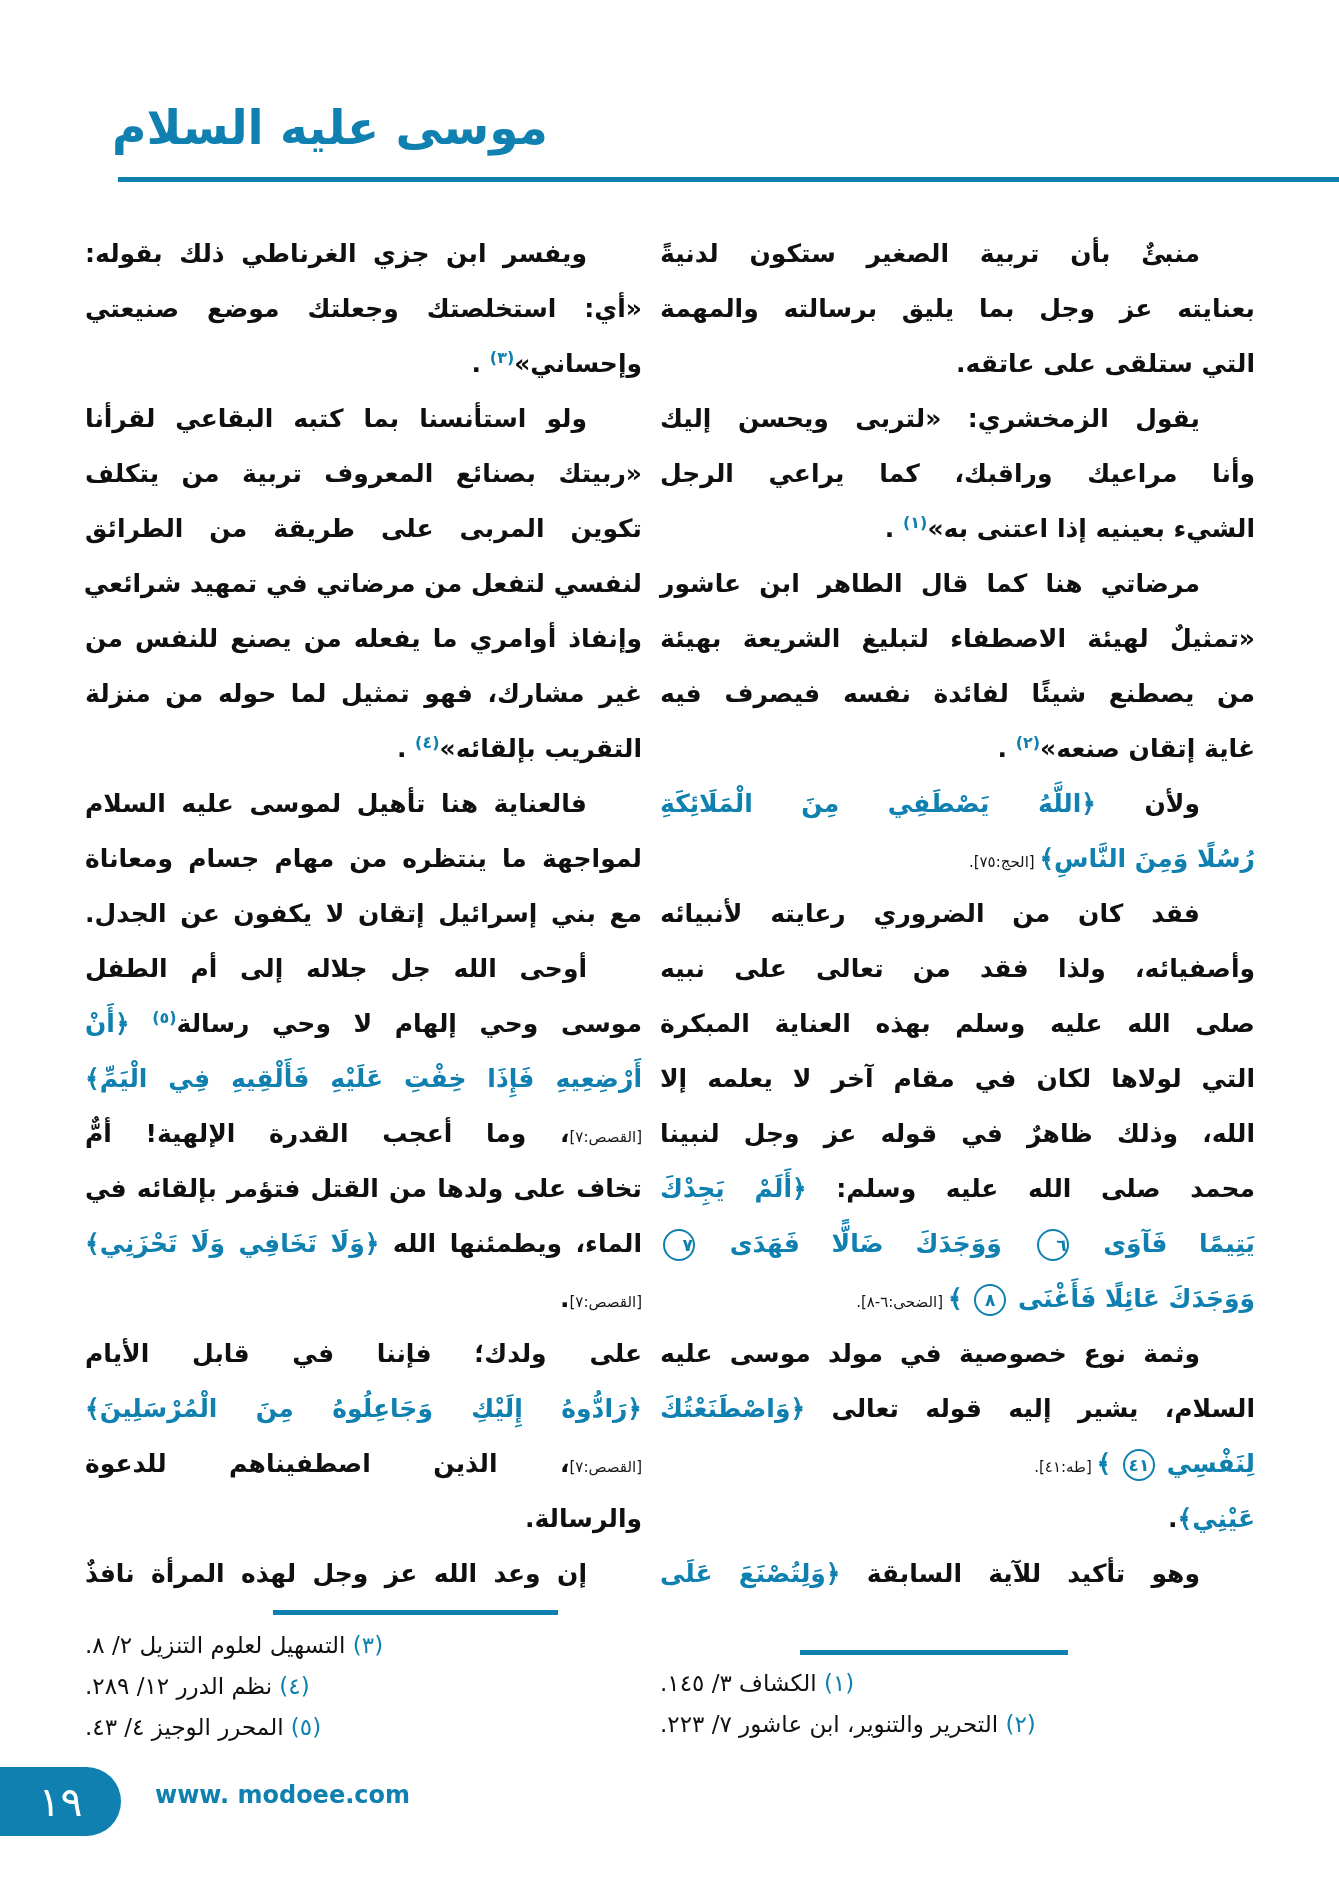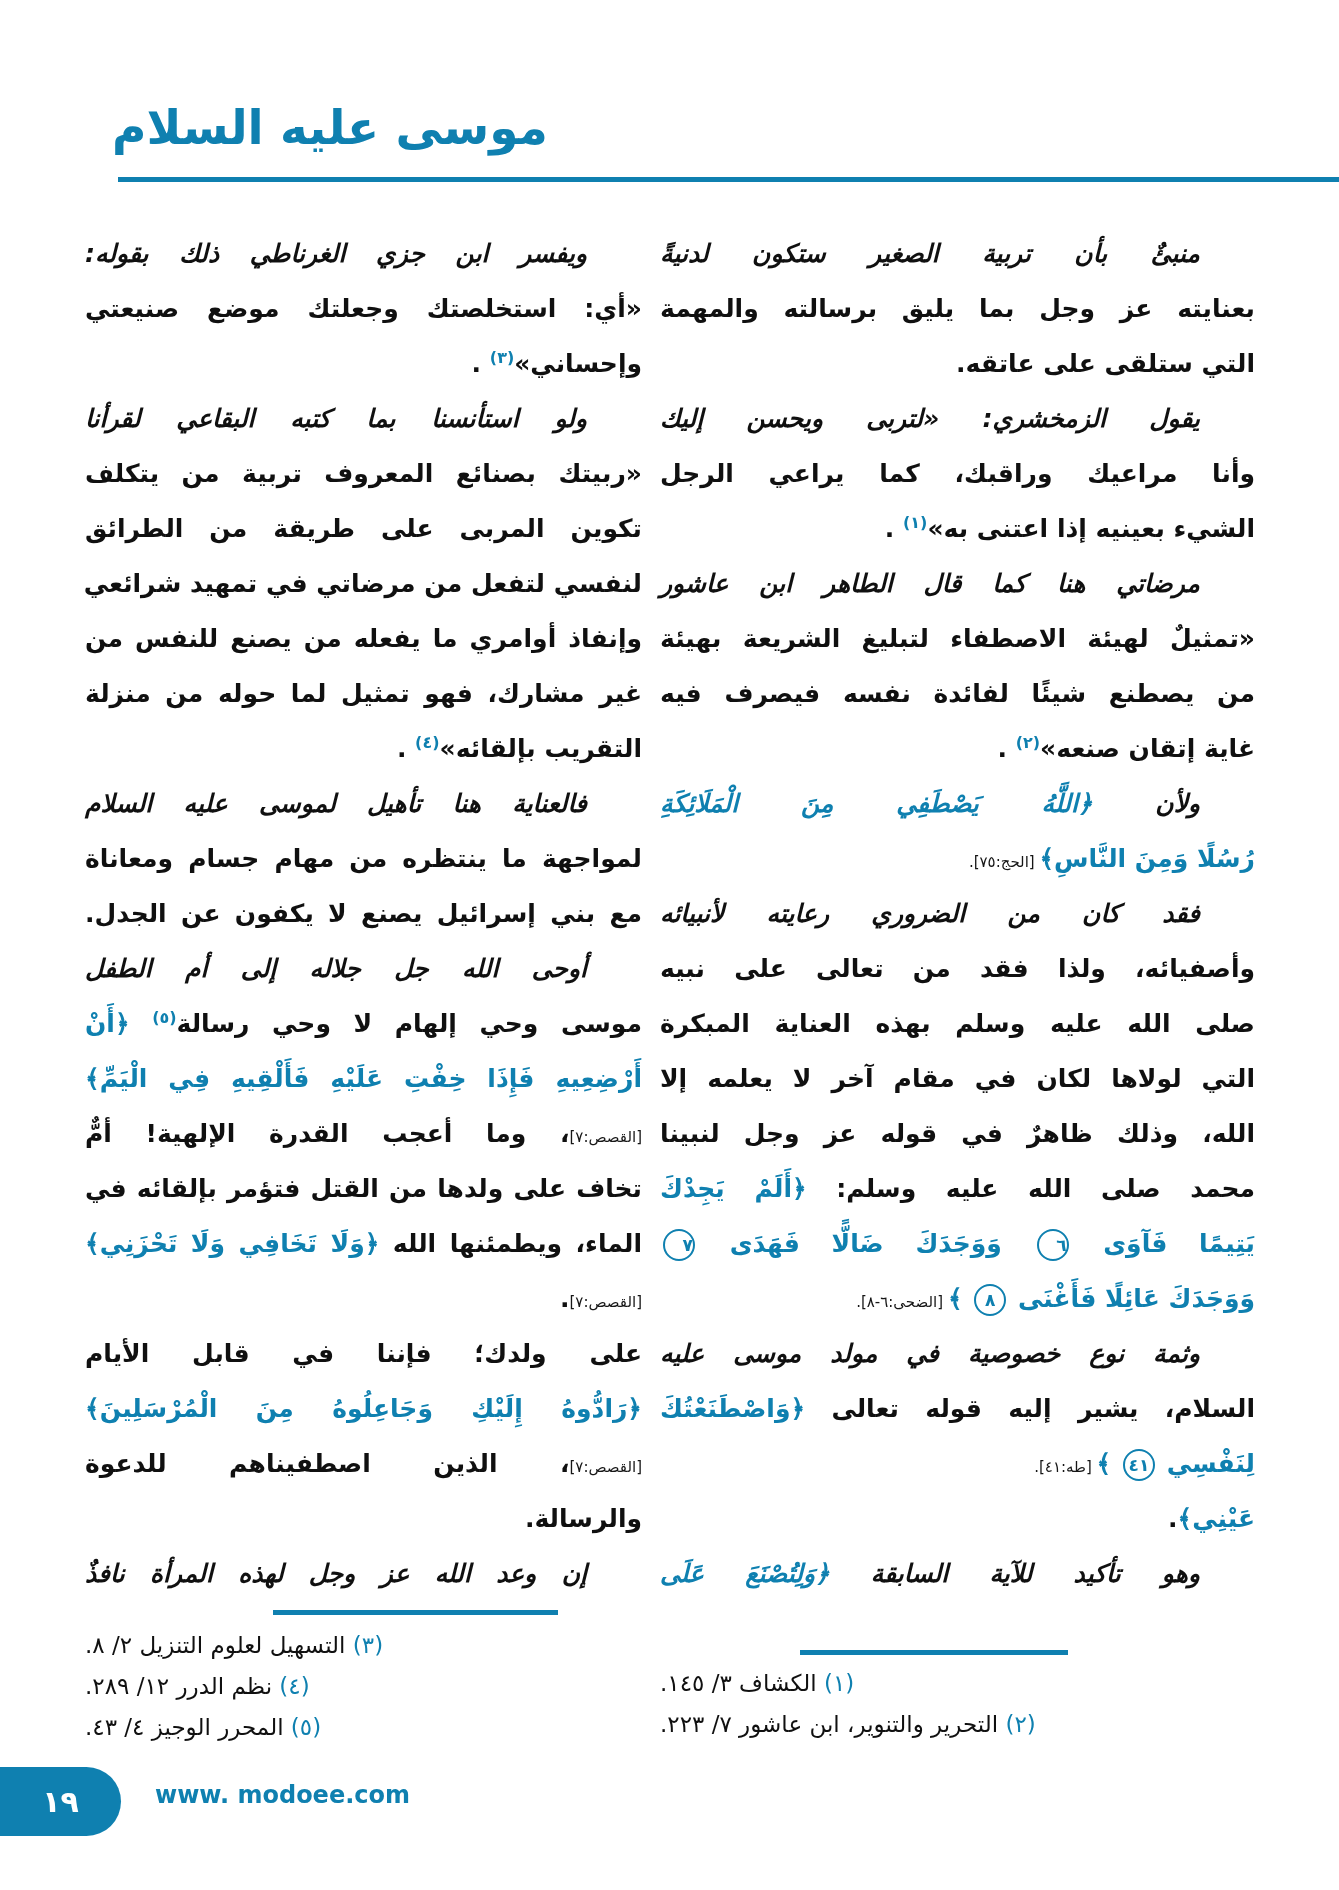--- a/index.html
+++ b/index.html
@@ -45,21 +45,21 @@
     height:55px;
     line-height:55px;
     font-size:25px;
     font-weight:bold;
     color:var(--ink);
     white-space:nowrap;
     overflow:visible;
   }
   .line.just{text-align:justify;text-align-last:justify;}
   .line.last-right{text-align:right;}
-  .line.indent{padding-right:55px;font-style:italic;}
+  .line.indent{padding-right:55px;}
   .seg-n{color:var(--ink);}
   .seg-q{color:var(--teal);}
   .seg-r{font-weight:normal;font-size:15px;color:#161616;}
   .seg-fn{
     color:var(--teal);
     font-size:16px;
     vertical-align:super;
     line-height:0;
   }
   .seg-qn{
@@ -98,22 +98,22 @@
   .page-badge{
     position:absolute;
     left:0; top:1767px;
     width:121px; height:69px;
     background:var(--teal);
     border-radius:0 36px 36px 0;
     color:#ffffff;
     display:flex;
     align-items:center;
     justify-content:center;
-    font-size:30px;
-    font-weight:bold;
+    font-size:41px;
+    font-weight:normal;
   }
   .site-url{
     position:absolute;
     left:155px; top:1781px;
     color:var(--teal);
     font-size:24px;
     font-weight:bold;
     white-space:nowrap;
   }
 </style>
@@ -160,21 +160,21 @@
       <div class="line last-right"><span class="seg-n">وإحساني»</span><span class="seg-fn">(٣)</span><span class="seg-n"> .</span></div>
       <div class="line just indent"><span class="seg-n">ولو استأنسنا بما كتبه البقاعي لقرأنا</span></div>
       <div class="line just"><span class="seg-n">«ربيتك بصنائع المعروف تربية من يتكلف</span></div>
       <div class="line just"><span class="seg-n">تكوين المربى على طريقة من الطرائق</span></div>
       <div class="line just"><span class="seg-n">لنفسي لتفعل من مرضاتي في تمهيد شرائعي</span></div>
       <div class="line just"><span class="seg-n">وإنفاذ أوامري ما يفعله من يصنع للنفس من</span></div>
       <div class="line just"><span class="seg-n">غير مشارك، فهو تمثيل لما حوله من منزلة</span></div>
       <div class="line last-right"><span class="seg-n">التقريب بإلقائه»</span><span class="seg-fn">(٤)</span><span class="seg-n"> .</span></div>
       <div class="line just indent"><span class="seg-n">فالعناية هنا تأهيل لموسى عليه السلام</span></div>
       <div class="line just"><span class="seg-n">لمواجهة ما ينتظره من مهام جسام ومعاناة</span></div>
-      <div class="line just"><span class="seg-n">مع بني إسرائيل يصنع لا يكفون عن الجدل.</span></div>
+      <div class="line just"><span class="seg-n">مع بني إسرائيل إتقان لا يكفون عن الجدل.</span></div>
       <div class="line just indent"><span class="seg-n">أوحى الله جل جلاله إلى أم الطفل</span></div>
       <div class="line just"><span class="seg-n">موسى وحي إلهام لا وحي رسالة</span><span class="seg-fn">(٥)</span><span class="seg-n"> </span><span class="seg-q">﴿أَنْ</span></div>
       <div class="line just"><span class="seg-q">أَرْضِعِيهِ فَإِذَا خِفْتِ عَلَيْهِ فَأَلْقِيهِ فِي الْيَمِّ﴾</span></div>
       <div class="line just"><span class="seg-r">[القصص:٧]</span><span class="seg-n">، وما أعجب القدرة الإلهية! أمٌّ</span></div>
       <div class="line just"><span class="seg-n">تخاف على ولدها من القتل فتؤمر بإلقائه في</span></div>
       <div class="line just"><span class="seg-n">الماء، ويطمئنها الله </span><span class="seg-q">﴿وَلَا تَخَافِي وَلَا تَحْزَنِي﴾</span></div>
       <div class="line last-right"><span class="seg-r">[القصص:٧]</span><span class="seg-n">.</span></div>
       <div class="line just"><span class="seg-n">على ولدك؛ فإننا في قابل الأيام</span></div>
       <div class="line just"><span class="seg-q">﴿رَادُّوهُ إِلَيْكِ وَجَاعِلُوهُ مِنَ الْمُرْسَلِينَ﴾</span></div>
       <div class="line just"><span class="seg-r">[القصص:٧]</span><span class="seg-n">، الذين اصطفيناهم للدعوة</span></div>

